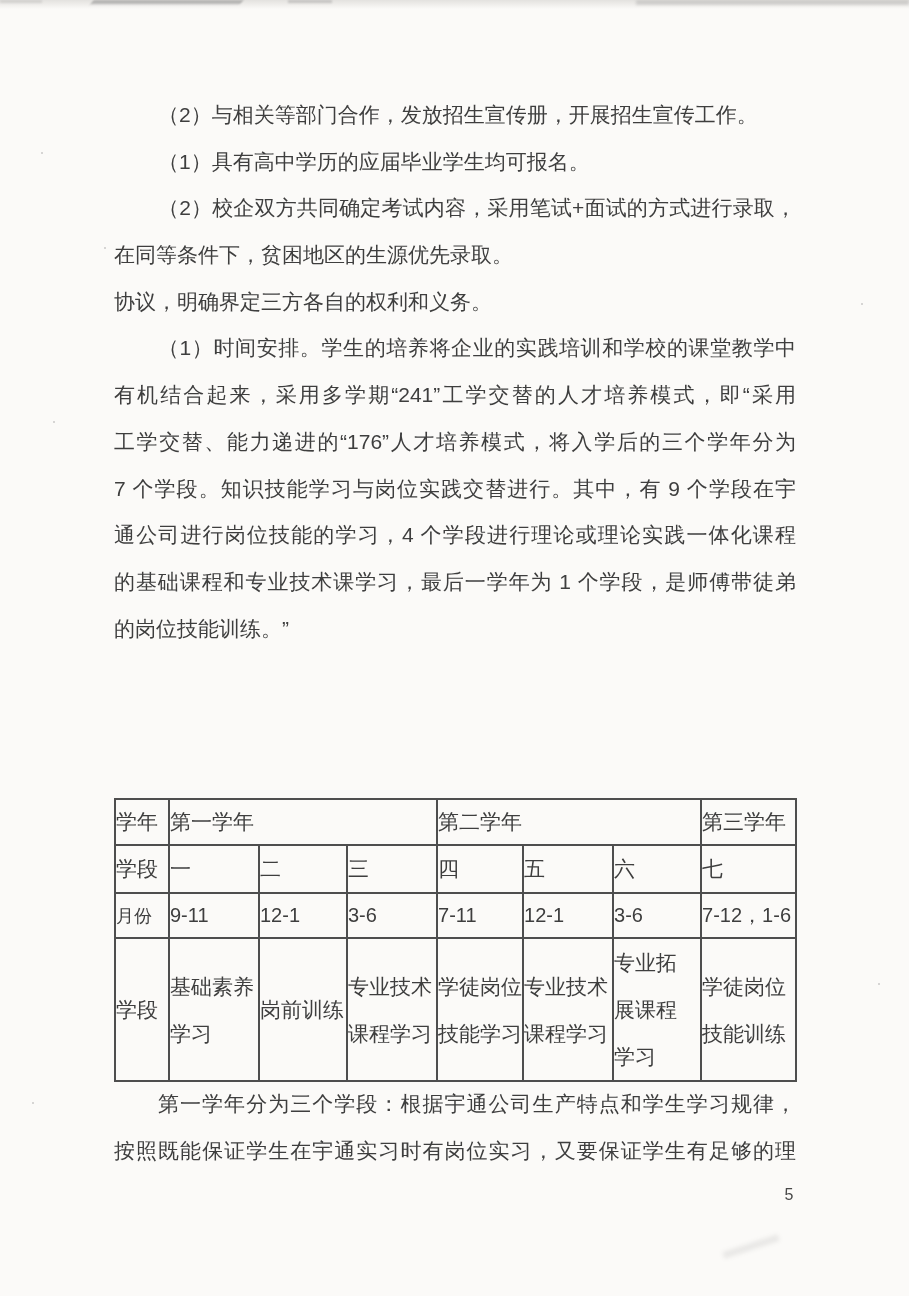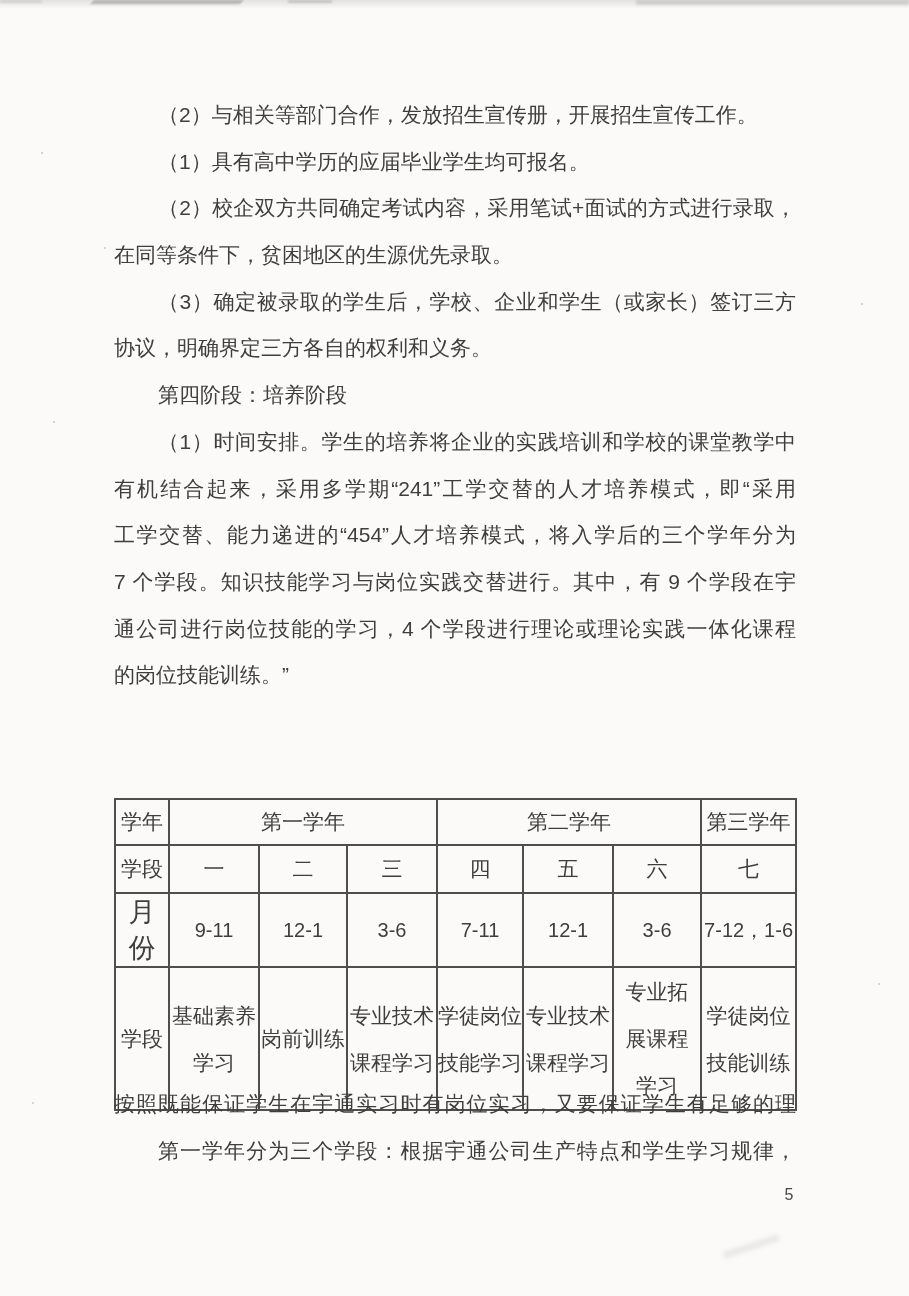--- a/index.html
+++ b/index.html
@@ -76,31 +76,31 @@
   .doc-table {
     position: absolute;
     left: 114px;
     top: 798px;
     width: 681px;
     border-collapse: collapse;
     table-layout: fixed;
   }
   .doc-table td {
     border: 2px solid #4e4e4e;
-    text-align: center;
+    text-align: left;
     vertical-align: middle;
     font-size: 21px;
     color: #3e3e3e;
     padding: 0;
     white-space: pre-line;
   }
   .doc-table tr.r1 td { height: 44px; }
   .doc-table tr.r2 td { height: 46px; }
   .doc-table tr.r3 td { height: 43px; font-size: 20px; }
-  .doc-table tr.r3 td.label { font-size: 27px; }
+  .doc-table tr.r3 td.label { font-size: 18px; }
   .doc-table tr.r4 td { height: 136px; line-height: 47px; }
 
   .page-number {
     position: absolute;
     left: 778px;
     top: 1186px;
     width: 22px;
     text-align: center;
     font-size: 16px;
     color: #484848;
@@ -128,32 +128,29 @@
       <div class="line indent">（2）与相关等部门合作，发放招生宣传册，开展招生宣传工作。</div>
     </div>
     <div class="para">
       <div class="line indent">（1）具有高中学历的应届毕业学生均可报名。</div>
     </div>
     <div class="para">
       <div class="line indent j">（2）校企双方共同确定考试内容，采用笔试+面试的方式进行录取，</div>
       <div class="line">在同等条件下，贫困地区的生源优先录取。</div>
     </div>
     <div class="para">
-      <div class="line indent j">（3）确定被录取的学生后，学校、企业和学生（或家长）签订三方</div>
       <div class="line">协议，明确界定三方各自的权利和义务。</div>
-    </div>
-    <div class="para">
-      <div class="line indent">第四阶段：培养阶段</div>
     </div>
     <div class="para">
       <div class="line indent j">（1）时间安排。学生的培养将企业的实践培训和学校的课堂教学中</div>
       <div class="line j">有机结合起来，采用多学期“241”工学交替的人才培养模式，即“采用</div>
-      <div class="line j">工学交替、能力递进的“454”人才培养模式，将入学后的三个学年分为</div>
+      <div class="line j">工学交替、能力递进的“176”人才培养模式，将入学后的三个学年分为</div>
       <div class="line j">7 个学段。知识技能学习与岗位实践交替进行。其中，有 9 个学段在宇</div>
       <div class="line j">通公司进行岗位技能的学习，4 个学段进行理论或理论实践一体化课程</div>
+      <div class="line j">的基础课程和专业技术课学习，最后一学年为 1 个学段，是师傅带徒弟</div>
       <div class="line">的岗位技能训练。”</div>
     </div>
   </div>
 
   <table class="doc-table">
     <colgroup>
       <col style="width:54px">
       <col style="width:90px">
       <col style="width:88px">
       <col style="width:90px">
@@ -204,20 +201,20 @@
 展课程
 学习</td>
         <td>学徒岗位
 技能训练</td>
       </tr>
     </tbody>
   </table>
 
   <div class="body2">
     <div class="para">
+      <div class="line indent j">第一学年分为三个学段：根据宇通公司生产特点和学生学习规律，</div>
       <div class="line j">按照既能保证学生在宇通实习时有岗位实习，又要保证学生有足够的理</div>
-      <div class="line indent j">第一学年分为三个学段：根据宇通公司生产特点和学生学习规律，</div>
     </div>
   </div>
 
   <div class="page-number">5</div>
 
 </div>
 
 </body></html>

